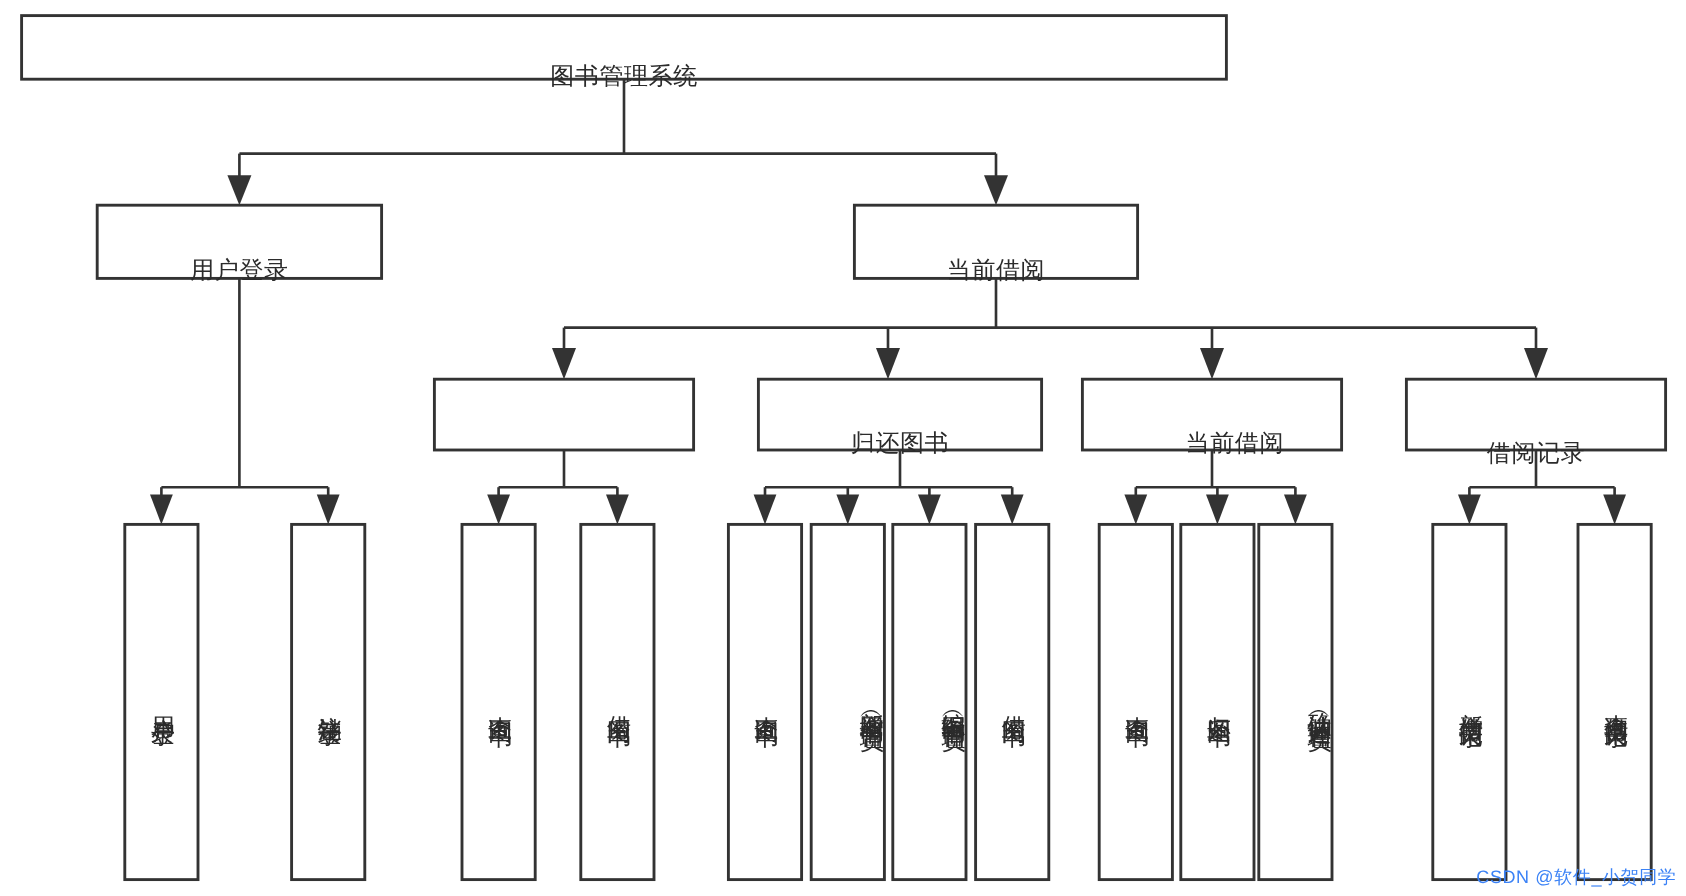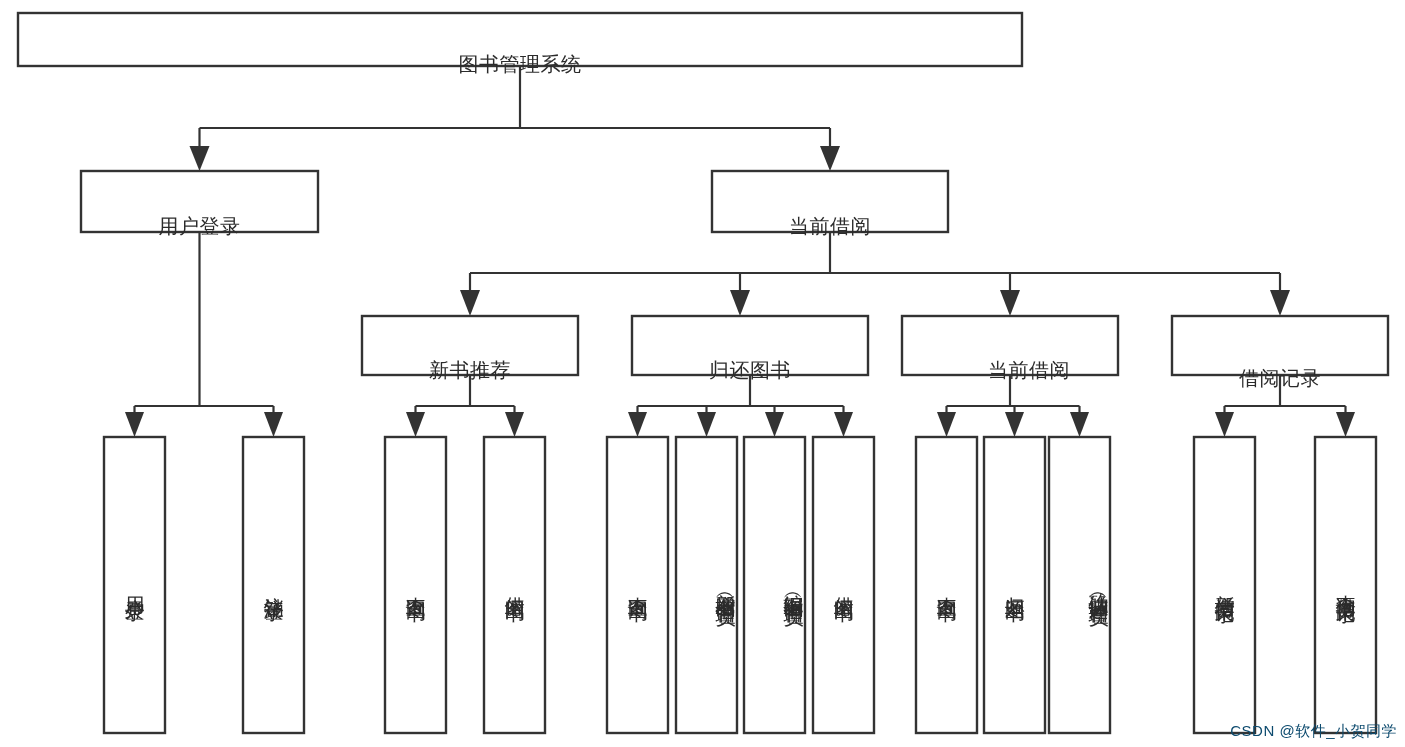--- a/index.html
+++ b/index.html
@@ -67,21 +67,21 @@
   .node-label.vertical.top-aligned {
     align-items: flex-start;
     padding-top: 4px;
     box-sizing: border-box;
   }
   .watermark {
     position: absolute;
     right: 8px;
     bottom: 6px;
     font-size: 15px;
-    color: #0c4a6e;
+    color: #3b82f6;
     font-family: "Liberation Sans", "DejaVu Sans", sans-serif;
     letter-spacing: 0.5px;
     white-space: nowrap;
   }
 </style>
 </head>
 <body>
 
 <div id="diagram-root">
 
@@ -183,21 +183,20 @@
       <polygon class="arrow-head" points="1215,412 1234,412 1224.5,437"></polygon>
       <polygon class="arrow-head" points="1336,412 1355,412 1345.5,437"></polygon>
     </g>
   </svg>
 
   <div class="node-label horizontal" style="left:18px; top:13px; width:1004px; height:53px;">图书管理系统</div>
 
   <div class="node-label horizontal" style="left:81px; top:171px; width:237px; height:61px;">用户登录</div>
   <div class="node-label horizontal" style="left:712px; top:171px; width:236px; height:61px;">当前借阅</div>
 
-  <div class="node-label horizontal" style="left:362px; top:316px; width:216px; height:59px;">新书推荐</div>
   <div class="node-label horizontal" style="left:632px; top:316px; width:236px; height:59px;">归还图书</div>
   <div class="node-label horizontal" style="left:921px; top:316px; width:216px; height:59px;">当前借阅</div>
   <div class="node-label horizontal" style="left:1172px; top:316px; width:216px; height:75px;">借阅记录</div>
 
   <div class="node-label vertical" style="left:104px; top:437px; width:61px; height:296px;">用户登录</div>
   <div class="node-label vertical" style="left:243px; top:437px; width:61px; height:296px;">注销登录</div>
   <div class="node-label vertical" style="left:385px; top:437px; width:61px; height:296px;">查询图书</div>
   <div class="node-label vertical" style="left:484px; top:437px; width:61px; height:296px;">借阅图书</div>
   <div class="node-label vertical" style="left:607px; top:437px; width:61px; height:296px;">查询图书</div>
   <div class="node-label vertical top-aligned" style="left:676px; top:437px; width:61px; height:296px;">新增图书（管理员）</div>

